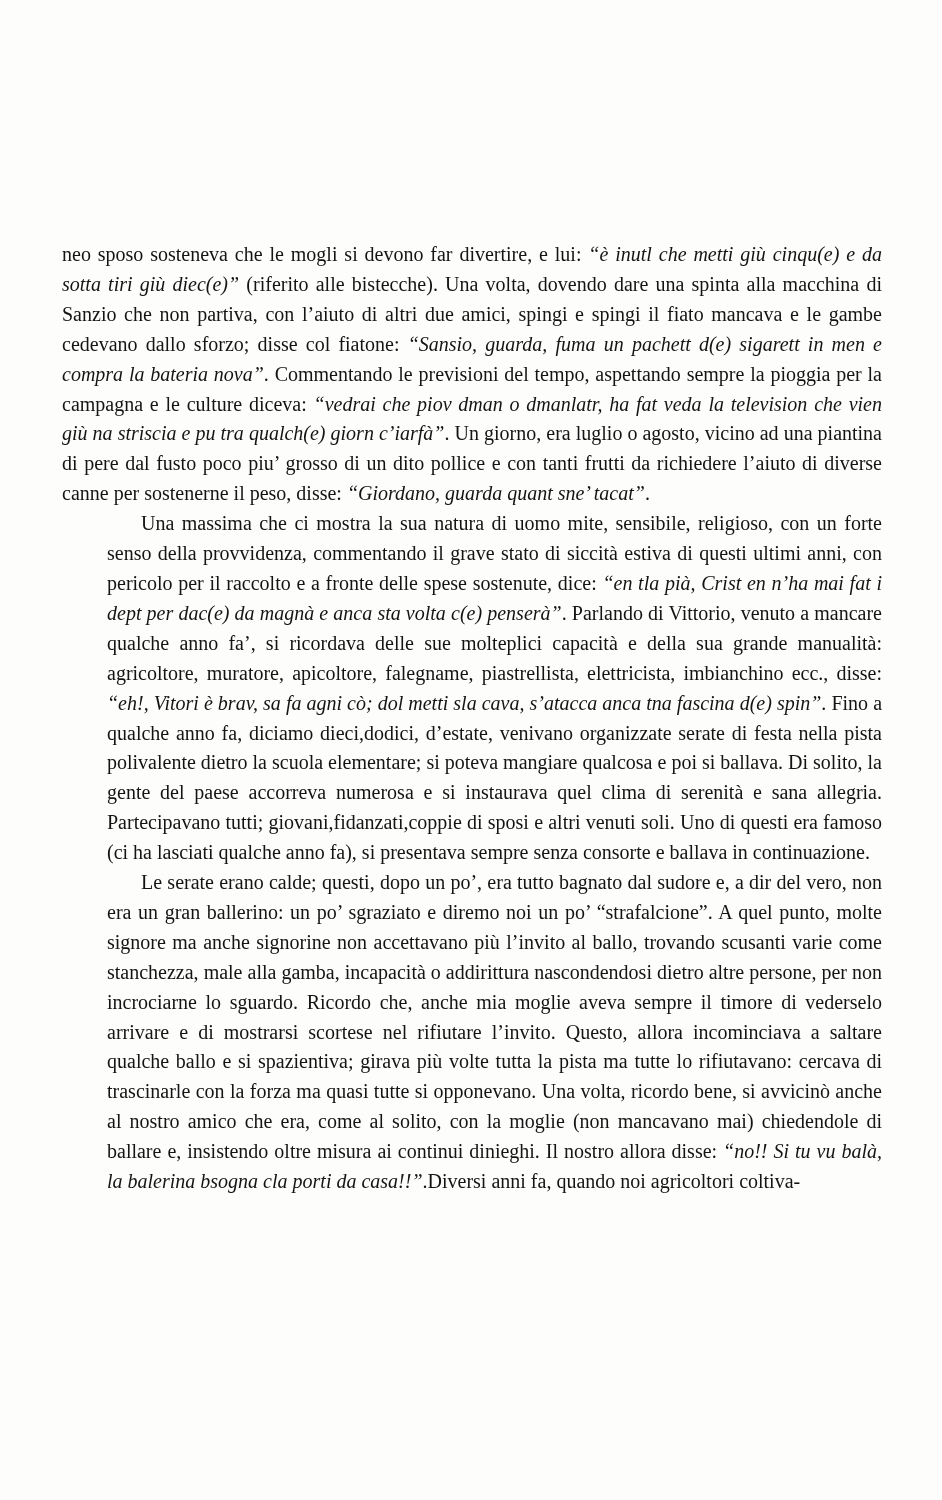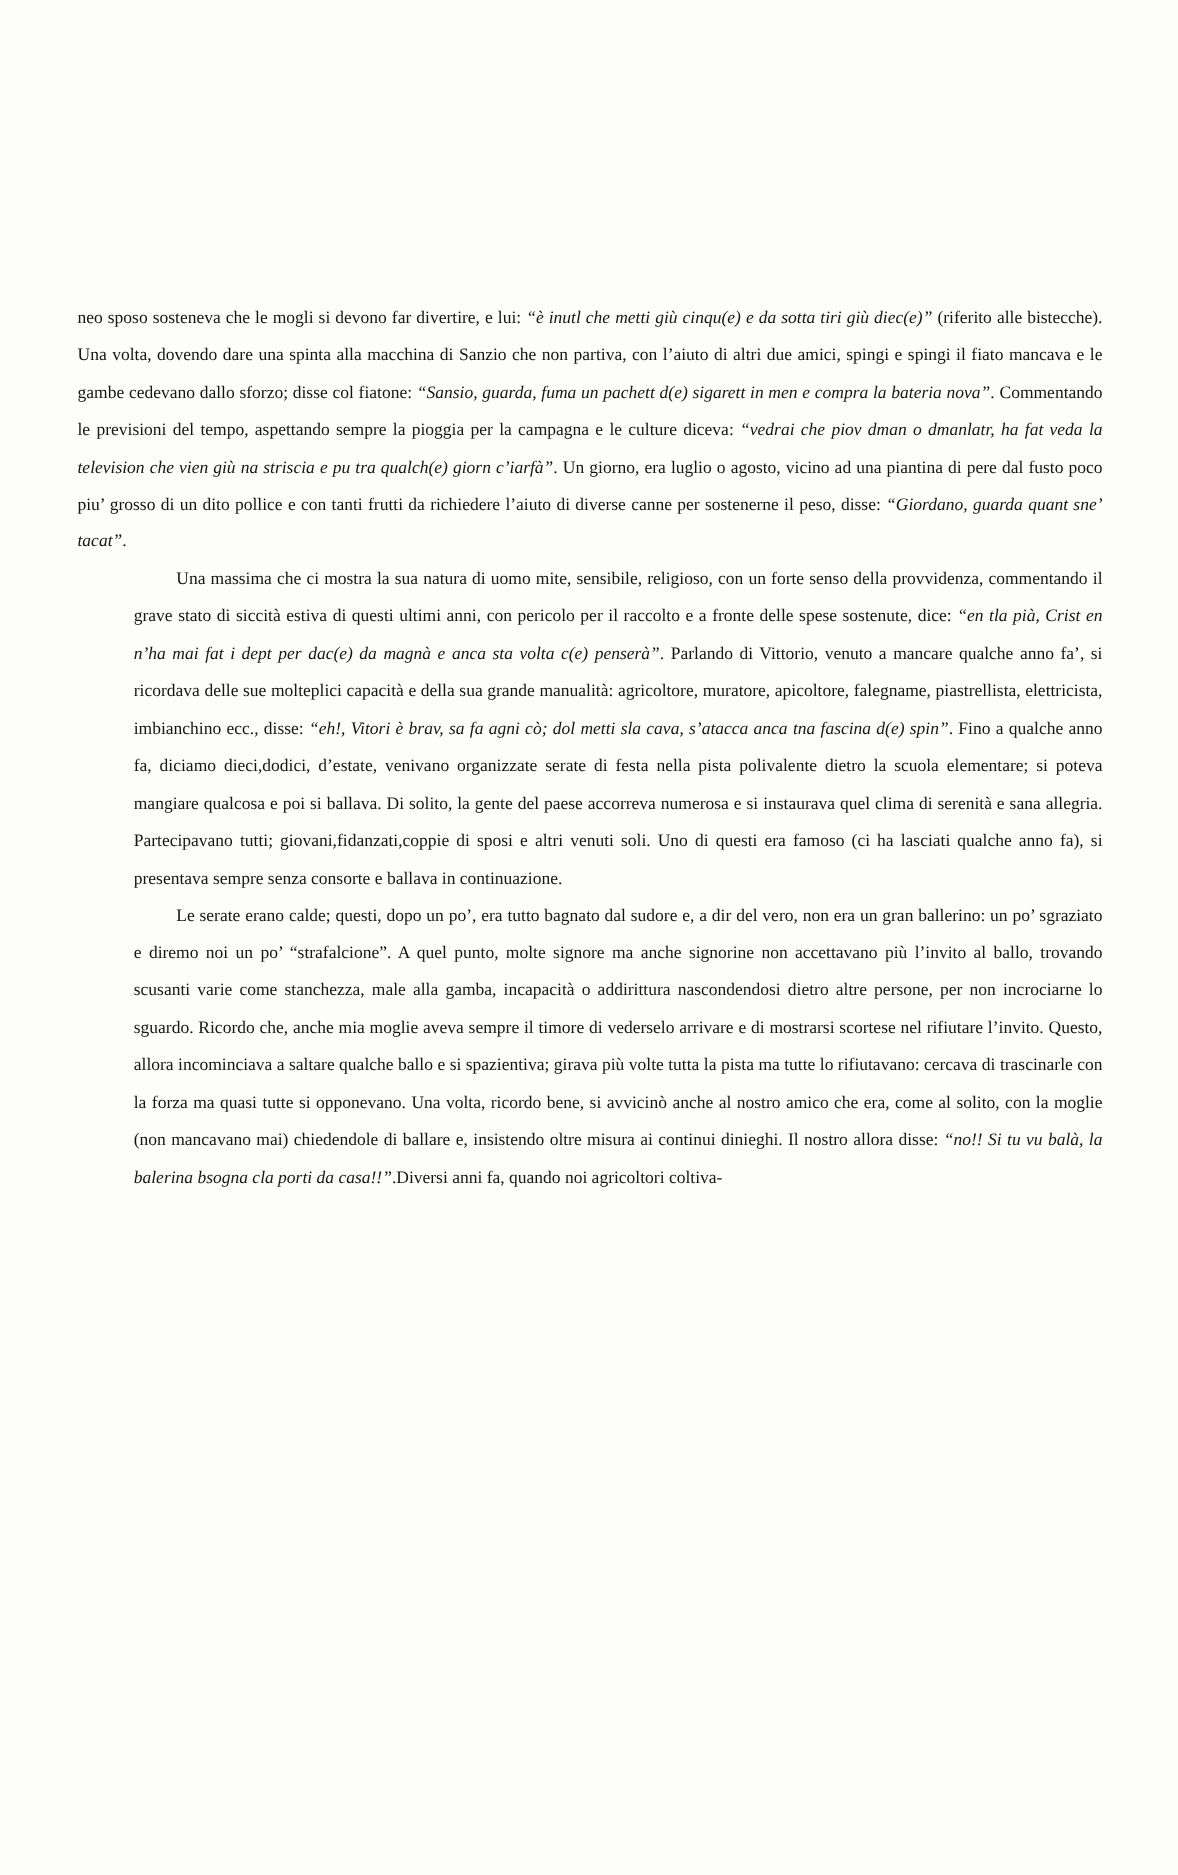--- a/index.html
+++ b/index.html
@@ -13,21 +13,21 @@
     height: 1500px;
     background: #fdfdfc;
     overflow: hidden;
   }
   #textblock {
     position: absolute;
     left: 62px;
     top: 240px;
     width: 820px;
     font-family: "Liberation Serif", "DejaVu Serif", serif;
-    font-size: 14px;
+    font-size: 20px;
     line-height: 29.9px;
     color: #141414;
     text-align: justify;
     text-justify: inter-word;
     -webkit-font-smoothing: antialiased;
   }
   p.para {
     margin: 0;
     padding: 0;
     text-align: justify;

